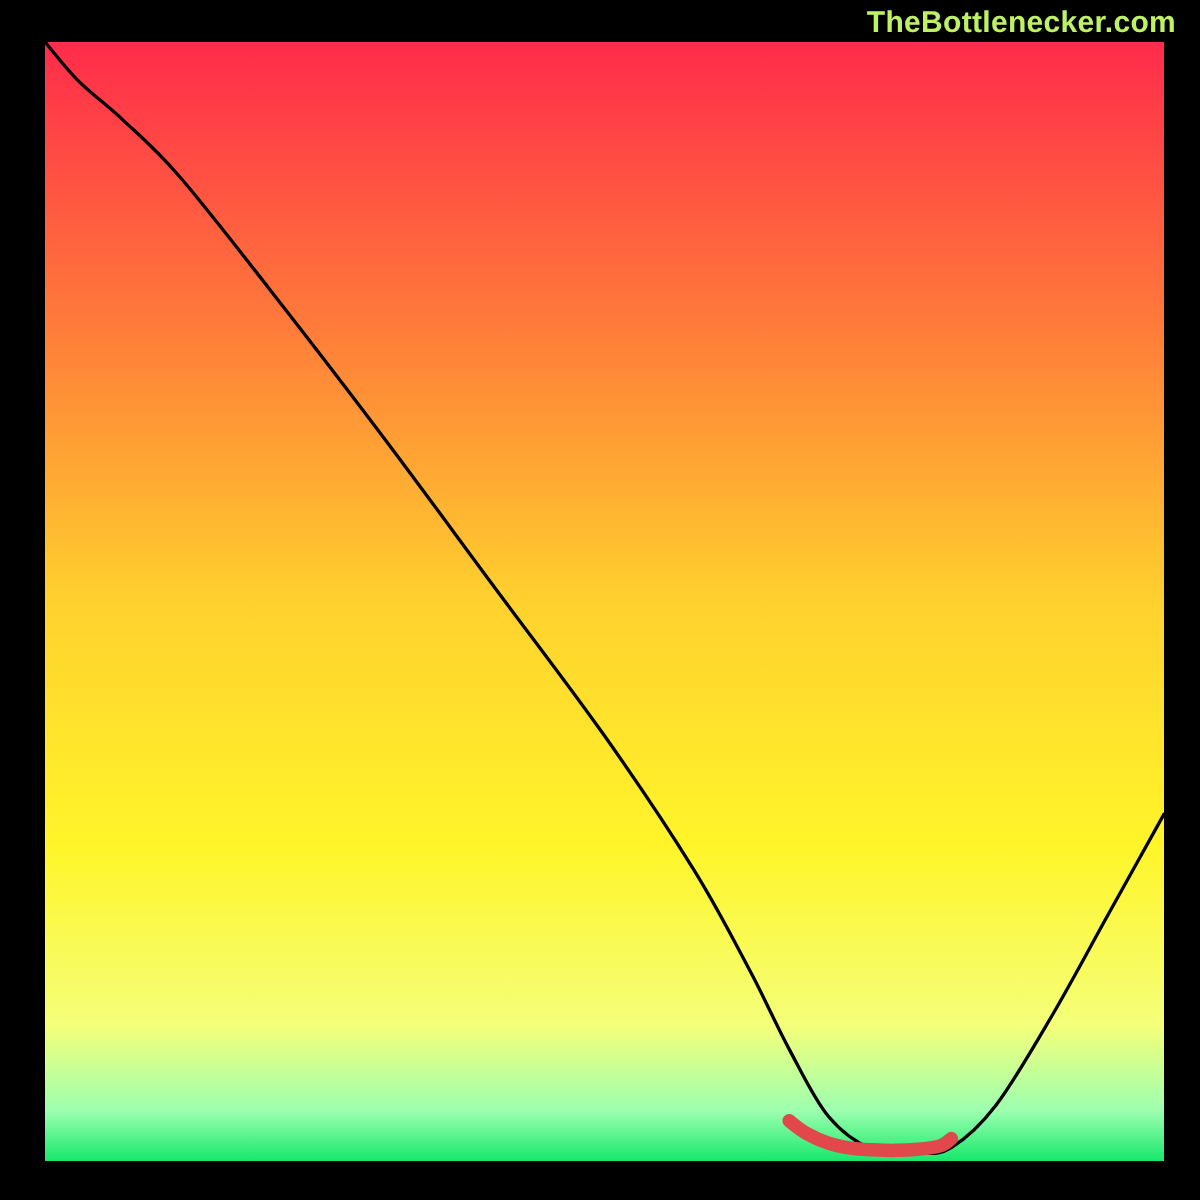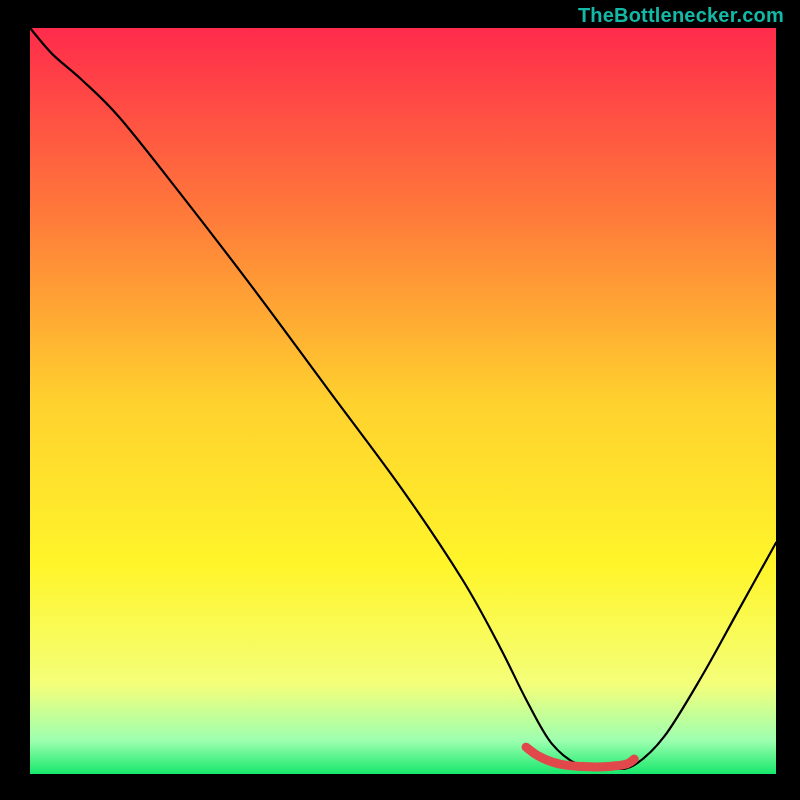--- a/index.html
+++ b/index.html
@@ -15,21 +15,21 @@
     width: 800px;
     height: 800px;
   }
   .watermark {
     position: absolute;
     top: 4px;
     right: 16px;
     font-family: Arial, Helvetica, sans-serif;
     font-size: 20px;
     font-weight: bold;
-    color: #14b8a6;
+    color: #bef264;
     z-index: 20;
     letter-spacing: 0.2px;
   }
   svg.plot {
     position: absolute;
     left: 0;
     top: 0;
     width: 800px;
     height: 800px;
   }

